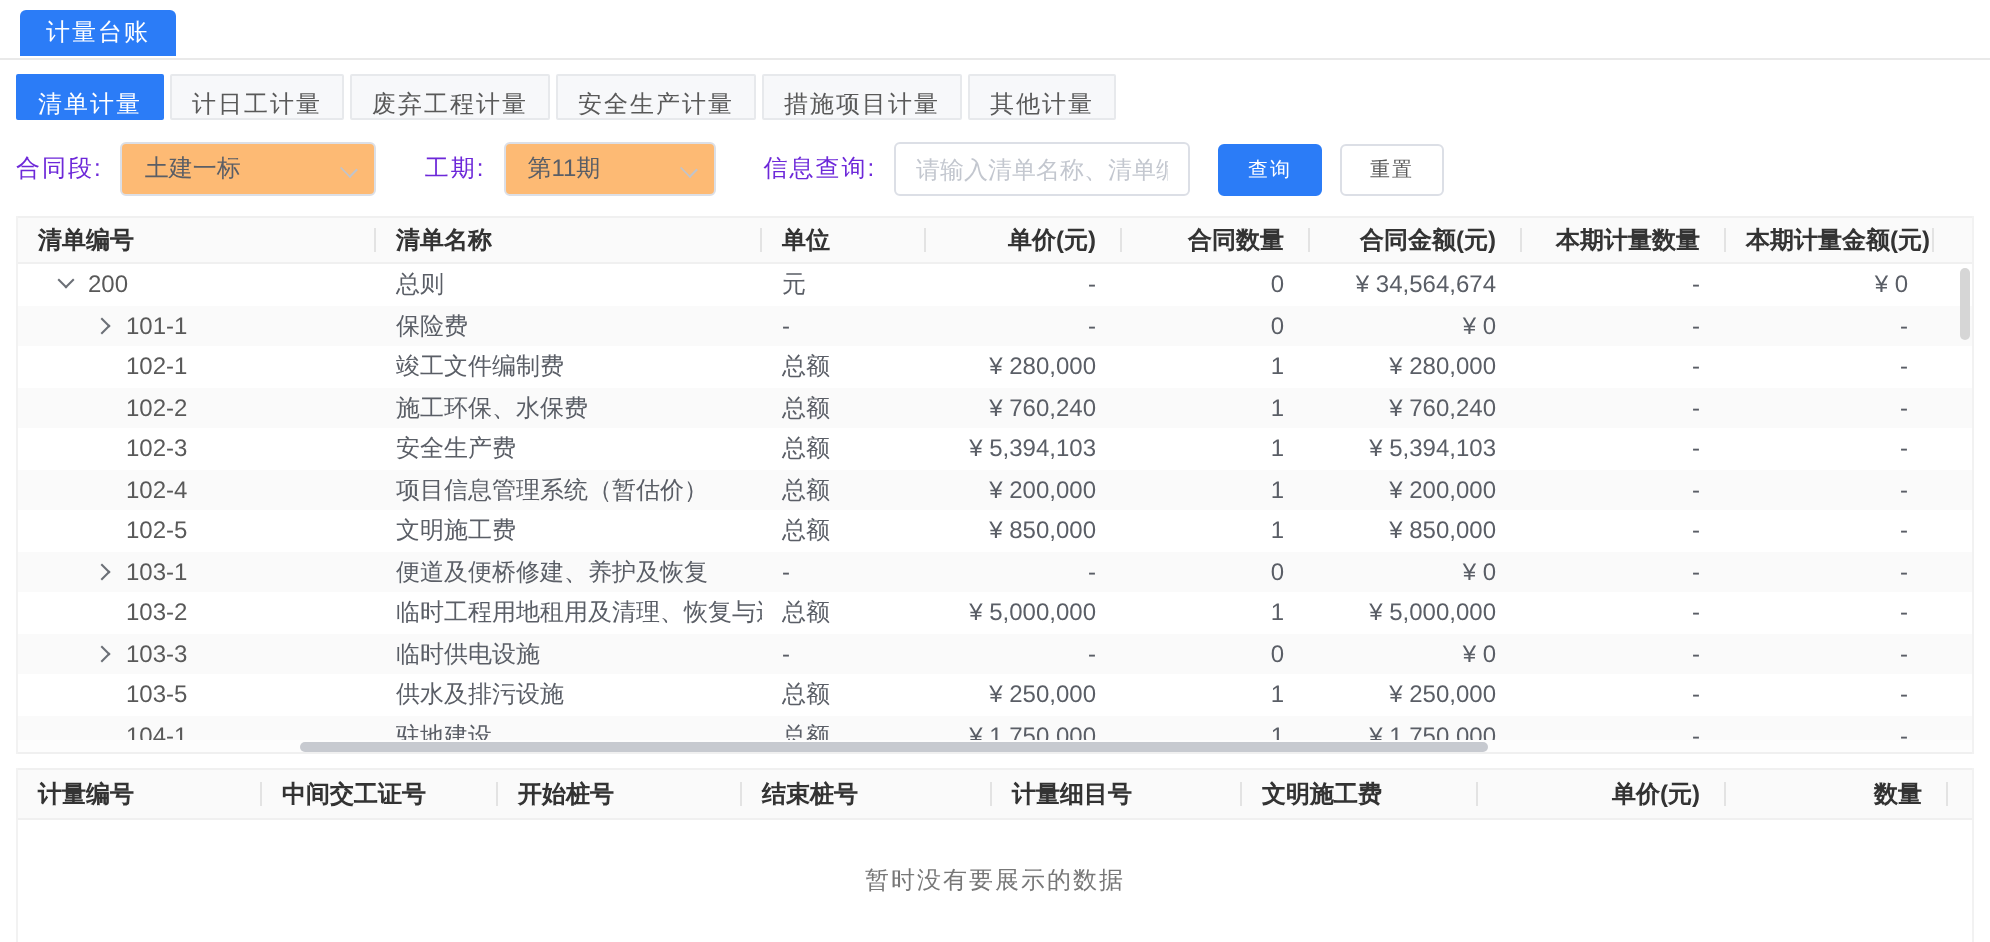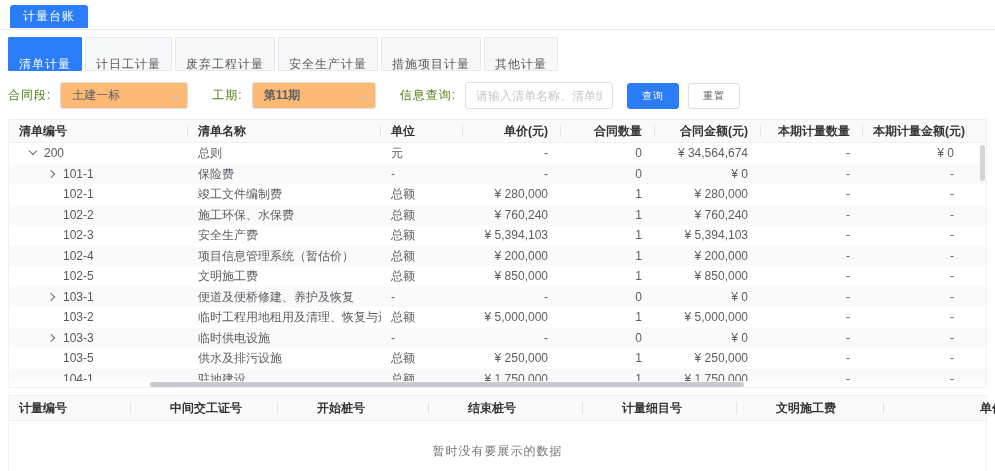--- a/index.html
+++ b/index.html
@@ -7,32 +7,32 @@
     font-family:"Liberation Sans","DejaVu Sans",sans-serif; font-size:12px; color:#595959; }
 
   
   .topbar { height:30px; border-bottom:1px solid #e9e9e9; position:relative; background:#fff; }
   .page-tab { position:absolute; left:10px; top:5px; height:23px; line-height:23px;
     padding:0 13px; background:var(--accent); color:#fff; border-radius:3px 3px 0 0;
     font-size:12px; letter-spacing:1px; cursor:pointer; }
 
   
   .tabbar { display:flex; margin:7px 0 0 8px; }
-  .tab { height:23px; line-height:21px; padding:16px 10px; margin-right:3px;
+  .tab { height:23px; line-height:21px; padding:4px 10px; margin-right:3px;
     border:1px solid #e7e9ec; background:#f7f8fa; color:#595959; cursor:pointer;
     letter-spacing:1px; border-radius:1px; }
   .tab.active { background:var(--accent); border-color:var(--accent); color:#fff; }
 
   
   .filters { display:flex; align-items:center; margin:11px 0 10px 8px; }
-  .f-label { color:#4d7c0f; margin-right:9px; letter-spacing:1px; }
+  .f-label { color:#6d28d9; margin-right:9px; letter-spacing:1px; }
   .select { position:relative; height:27px; border:1px solid #dcdfe6; border-radius:3px;
     display:flex; align-items:center; padding:0 22px 0 11px; color:#5a5e66; background:#fdba74;
     margin-right:24px; cursor:pointer; }
-  .select.w1 { width:128px; } .select.w2 { width:124px;font-weight:bold; }
+  .select.w1 { width:128px; } .select.w2 { width:106px; }
   .chev { position:absolute; right:9px; top:11px; width:7px; height:7px;
     border-right:1px solid #bfc4cc; border-bottom:1px solid #bfc4cc;
     transform:rotate(45deg) scaleY(.8); transform-origin:center; margin-top:-2px; }
   .s-input { width:148px; height:27px; border:1px solid #dcdfe6; border-radius:3px;
     padding:0 10px; font-size:12px; color:#5a5e66; outline:none; margin-right:14px;
     font-family:inherit; }
   .s-input::placeholder { color:#c3c7cf; }
   .btn { height:26px; padding:0 14px; border-radius:3px; border:1px solid #dcdfe6;
     background:#fff; color:#595959; font-size:10px; cursor:pointer; font-family:inherit;
     letter-spacing:1px; }
@@ -62,21 +62,21 @@
   .caret.none::before { display:none; }
 
   .vscroll { position:absolute; right:1px; top:2px; width:5px; height:36px;
     background:#d6d6d6; border-radius:3px; cursor:pointer; }
   .hscroll { position:relative; height:7px; background:#fdfdfd; border-bottom:1px solid #f0f0f0; }
   .hscroll .thumb { position:absolute; left:141px; top:1px; width:594px; height:5px;
     background:#c7cad0; border-radius:3px; cursor:pointer; }
 
   
   .detail { margin-top:7px; }
-  .grid-row.detail-cols { grid-template-columns:122px 118px 122px 125px 125px 118px 124px 111px 1fr;gap:29px; }
+  .grid-row.detail-cols { grid-template-columns:122px 118px 122px 125px 125px 118px 124px 111px 1fr; }
   .detail .hcell { height:24px; line-height:24px; }
   .detail .hcell::after { top:6px; }
   .empty { height:64px; text-align:center; padding-top:22px; color:#777; letter-spacing:1px; }
 </style>
 </head>
 <body>
 
 <div class="topbar">
   <div class="page-tab">计量台账</div>
 </div>

